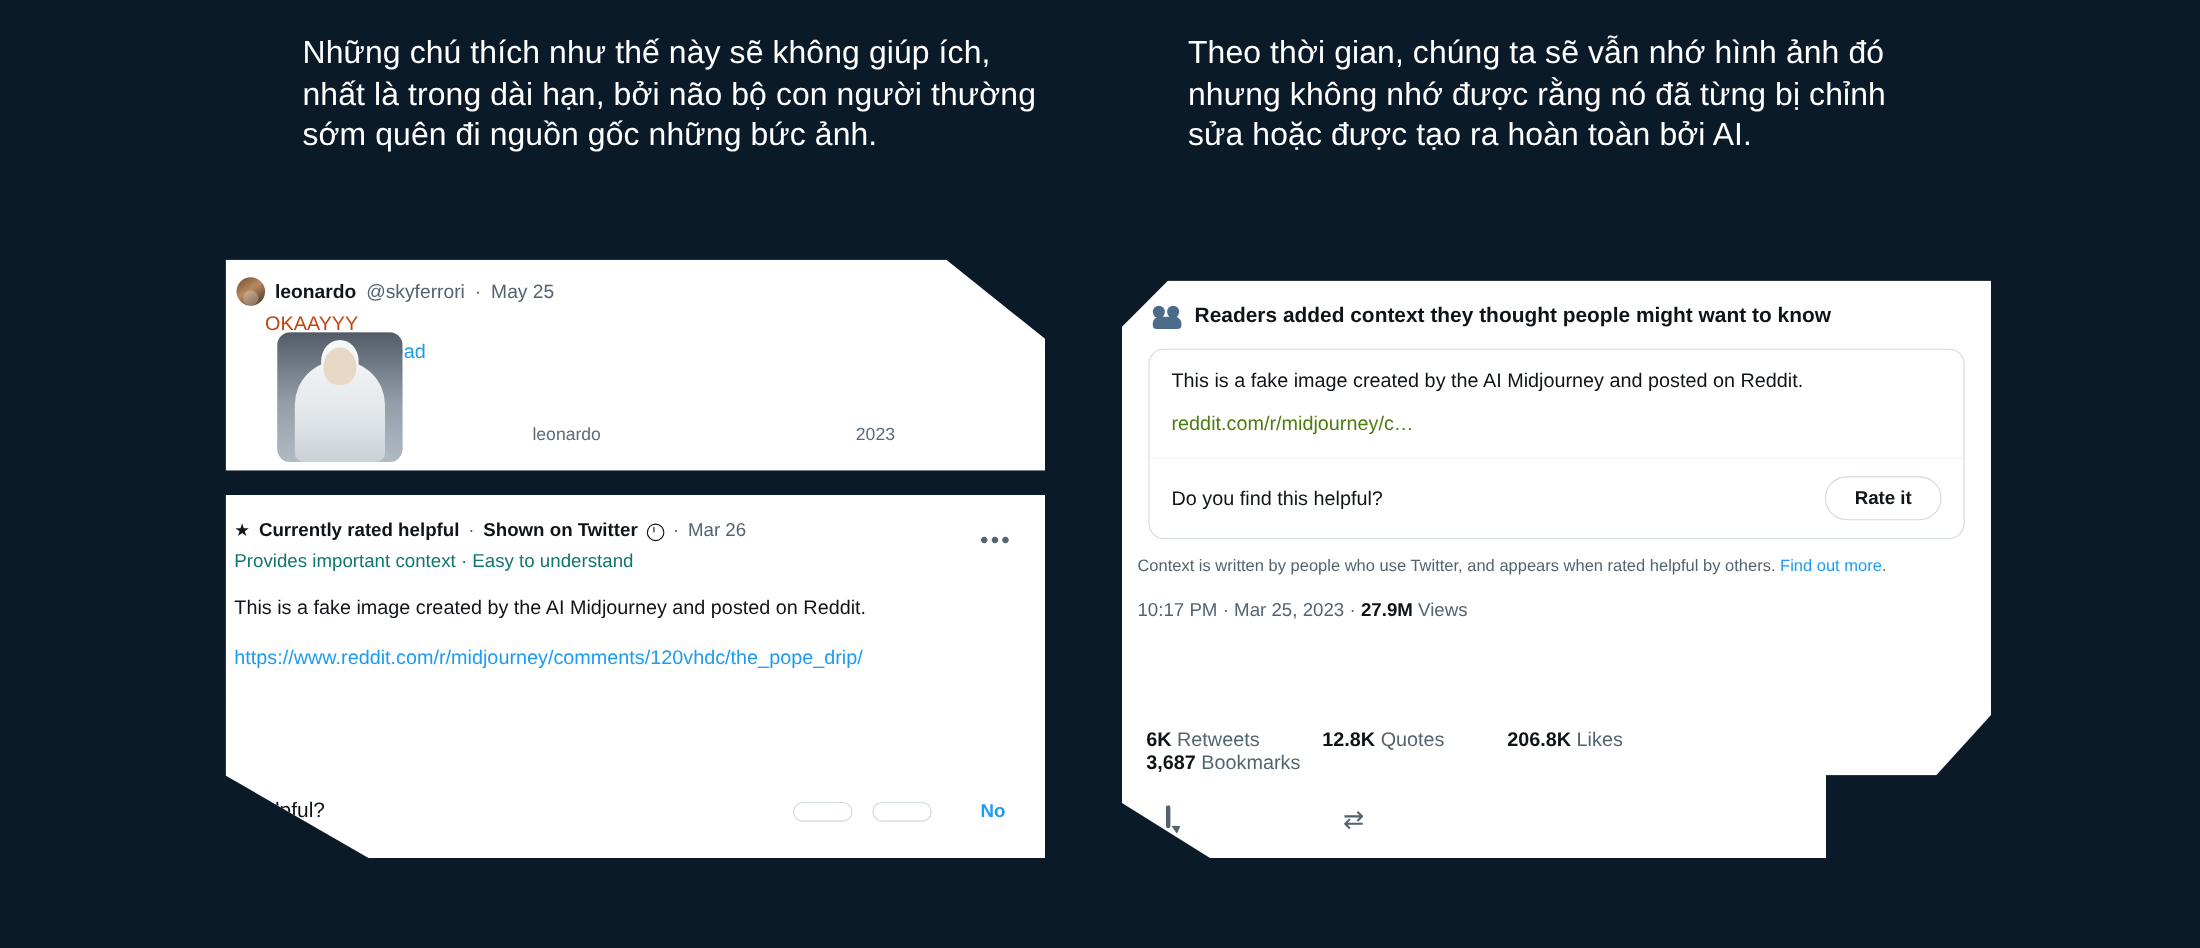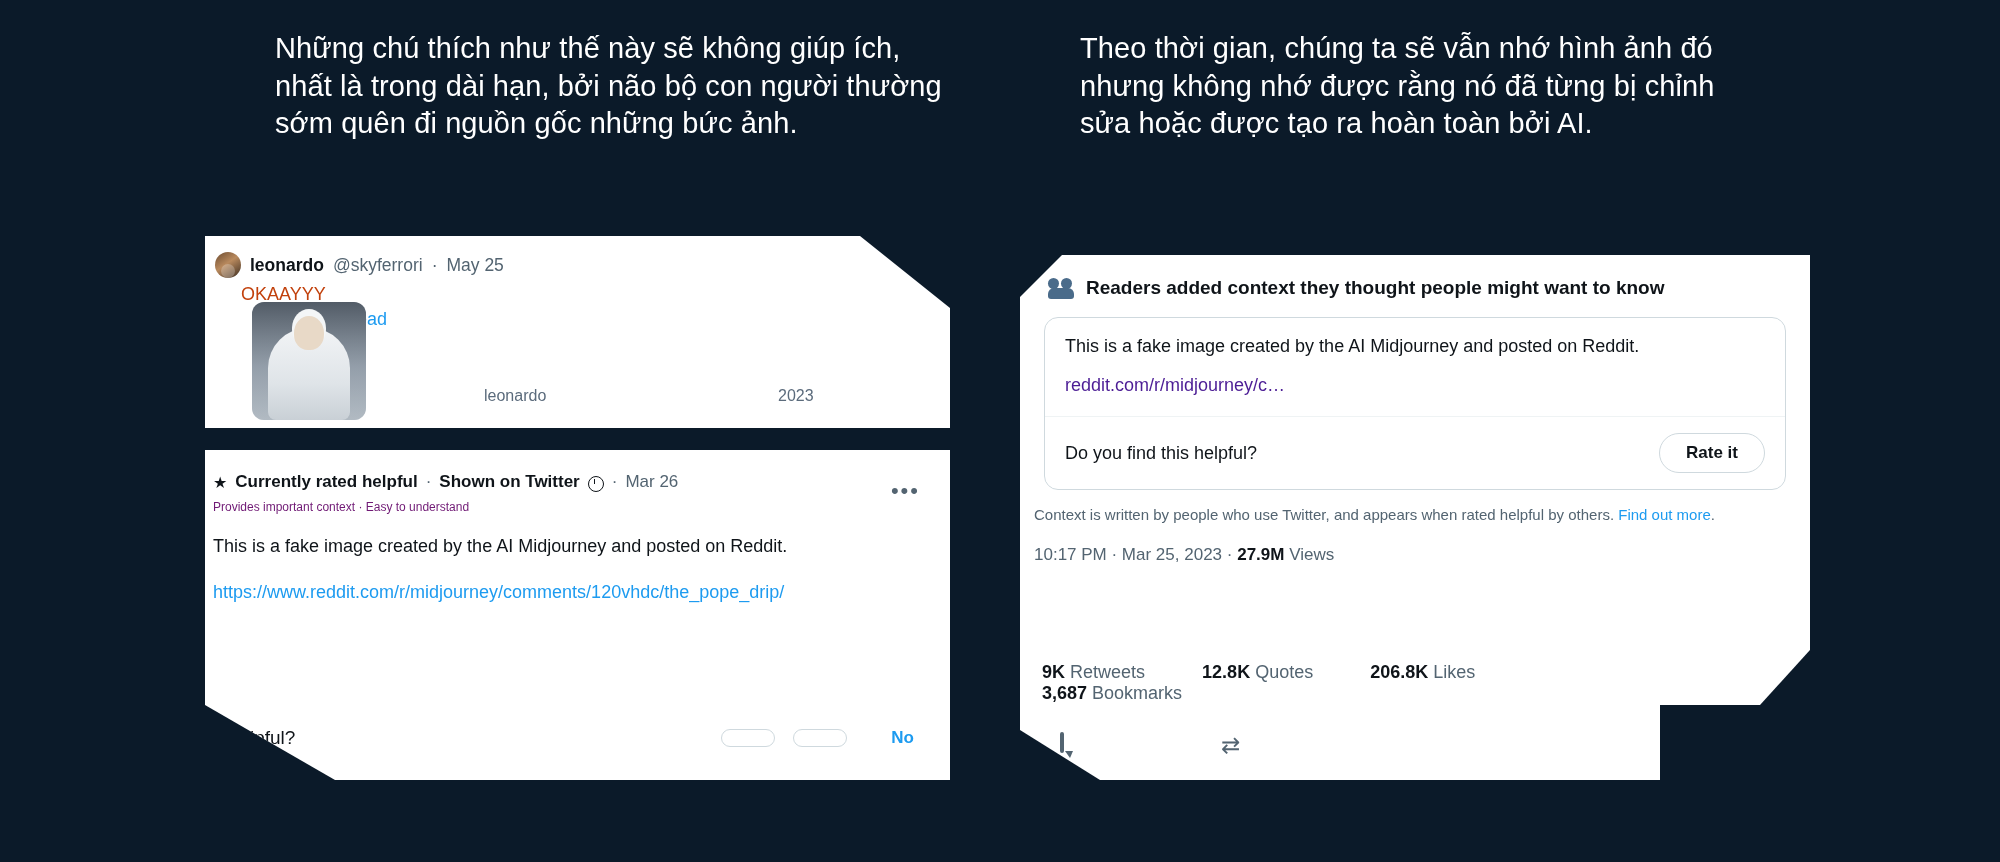--- a/index.html
+++ b/index.html
@@ -195,22 +195,22 @@
   .dots {
     position: absolute;
     right: 30px;
     top: 28px;
     color: #536471;
     font-size: 22px;
     letter-spacing: 2px;
   }
   .note-sub {
     padding: 8px 0 0 8px;
-    font-size: 12px;
-    color: #701a75;
+    font-size: 17px;
+    color: #0f766e;
   }
   .note-text {
     padding: 20px 80px 0 8px;
     font-size: 18px;
     line-height: 1.35;
     color: #0f1419;
   }
   .note-url {
     padding: 22px 40px 0 8px;
     font-size: 18px;
@@ -277,21 +277,21 @@
     overflow: hidden;
   }
   .ctx-p {
     padding: 18px 20px 4px 20px;
     font-size: 18px;
     color: #0f1419;
   }
   .ctx-link {
     padding: 14px 20px 20px 20px;
     font-size: 18px;
-    color: #4c1d95;
+    color: #4d7c0f;
   }
   .ctx-divider { height: 1px; background: #eff3f4; }
   .ctx-rate {
     display: flex;
     align-items: center;
     justify-content: space-between;
     padding: 16px 20px 16px 20px;
     font-size: 18px;
     color: #0f1419;
   }
@@ -440,21 +440,21 @@
     </div>
     <div class="ctx-meta">
       <span>10:17 PM · Mar 25, 2023 ·</span>
       <b>27.9M</b>
       <span>Views</span>
     </div>
   </div>
 
   <div class="card card-right-lower">
     <div class="ctx-stats">
-      <span><b>9K</b> <span>Retweets</span></span>
+      <span><b>6K</b> <span>Retweets</span></span>
       <span><b>12.8K</b> <span>Quotes</span></span>
       <span><b>206.8K</b> <span>Likes</span></span>
       <span><b>3,687</b> <span>Bookmarks</span></span>
     </div>
     <div class="actions-row">
       <span class="act-icon"><span class="act-reply"></span></span>
       <span class="act-icon act-rt">⇄</span>
     </div>
   </div>
 

